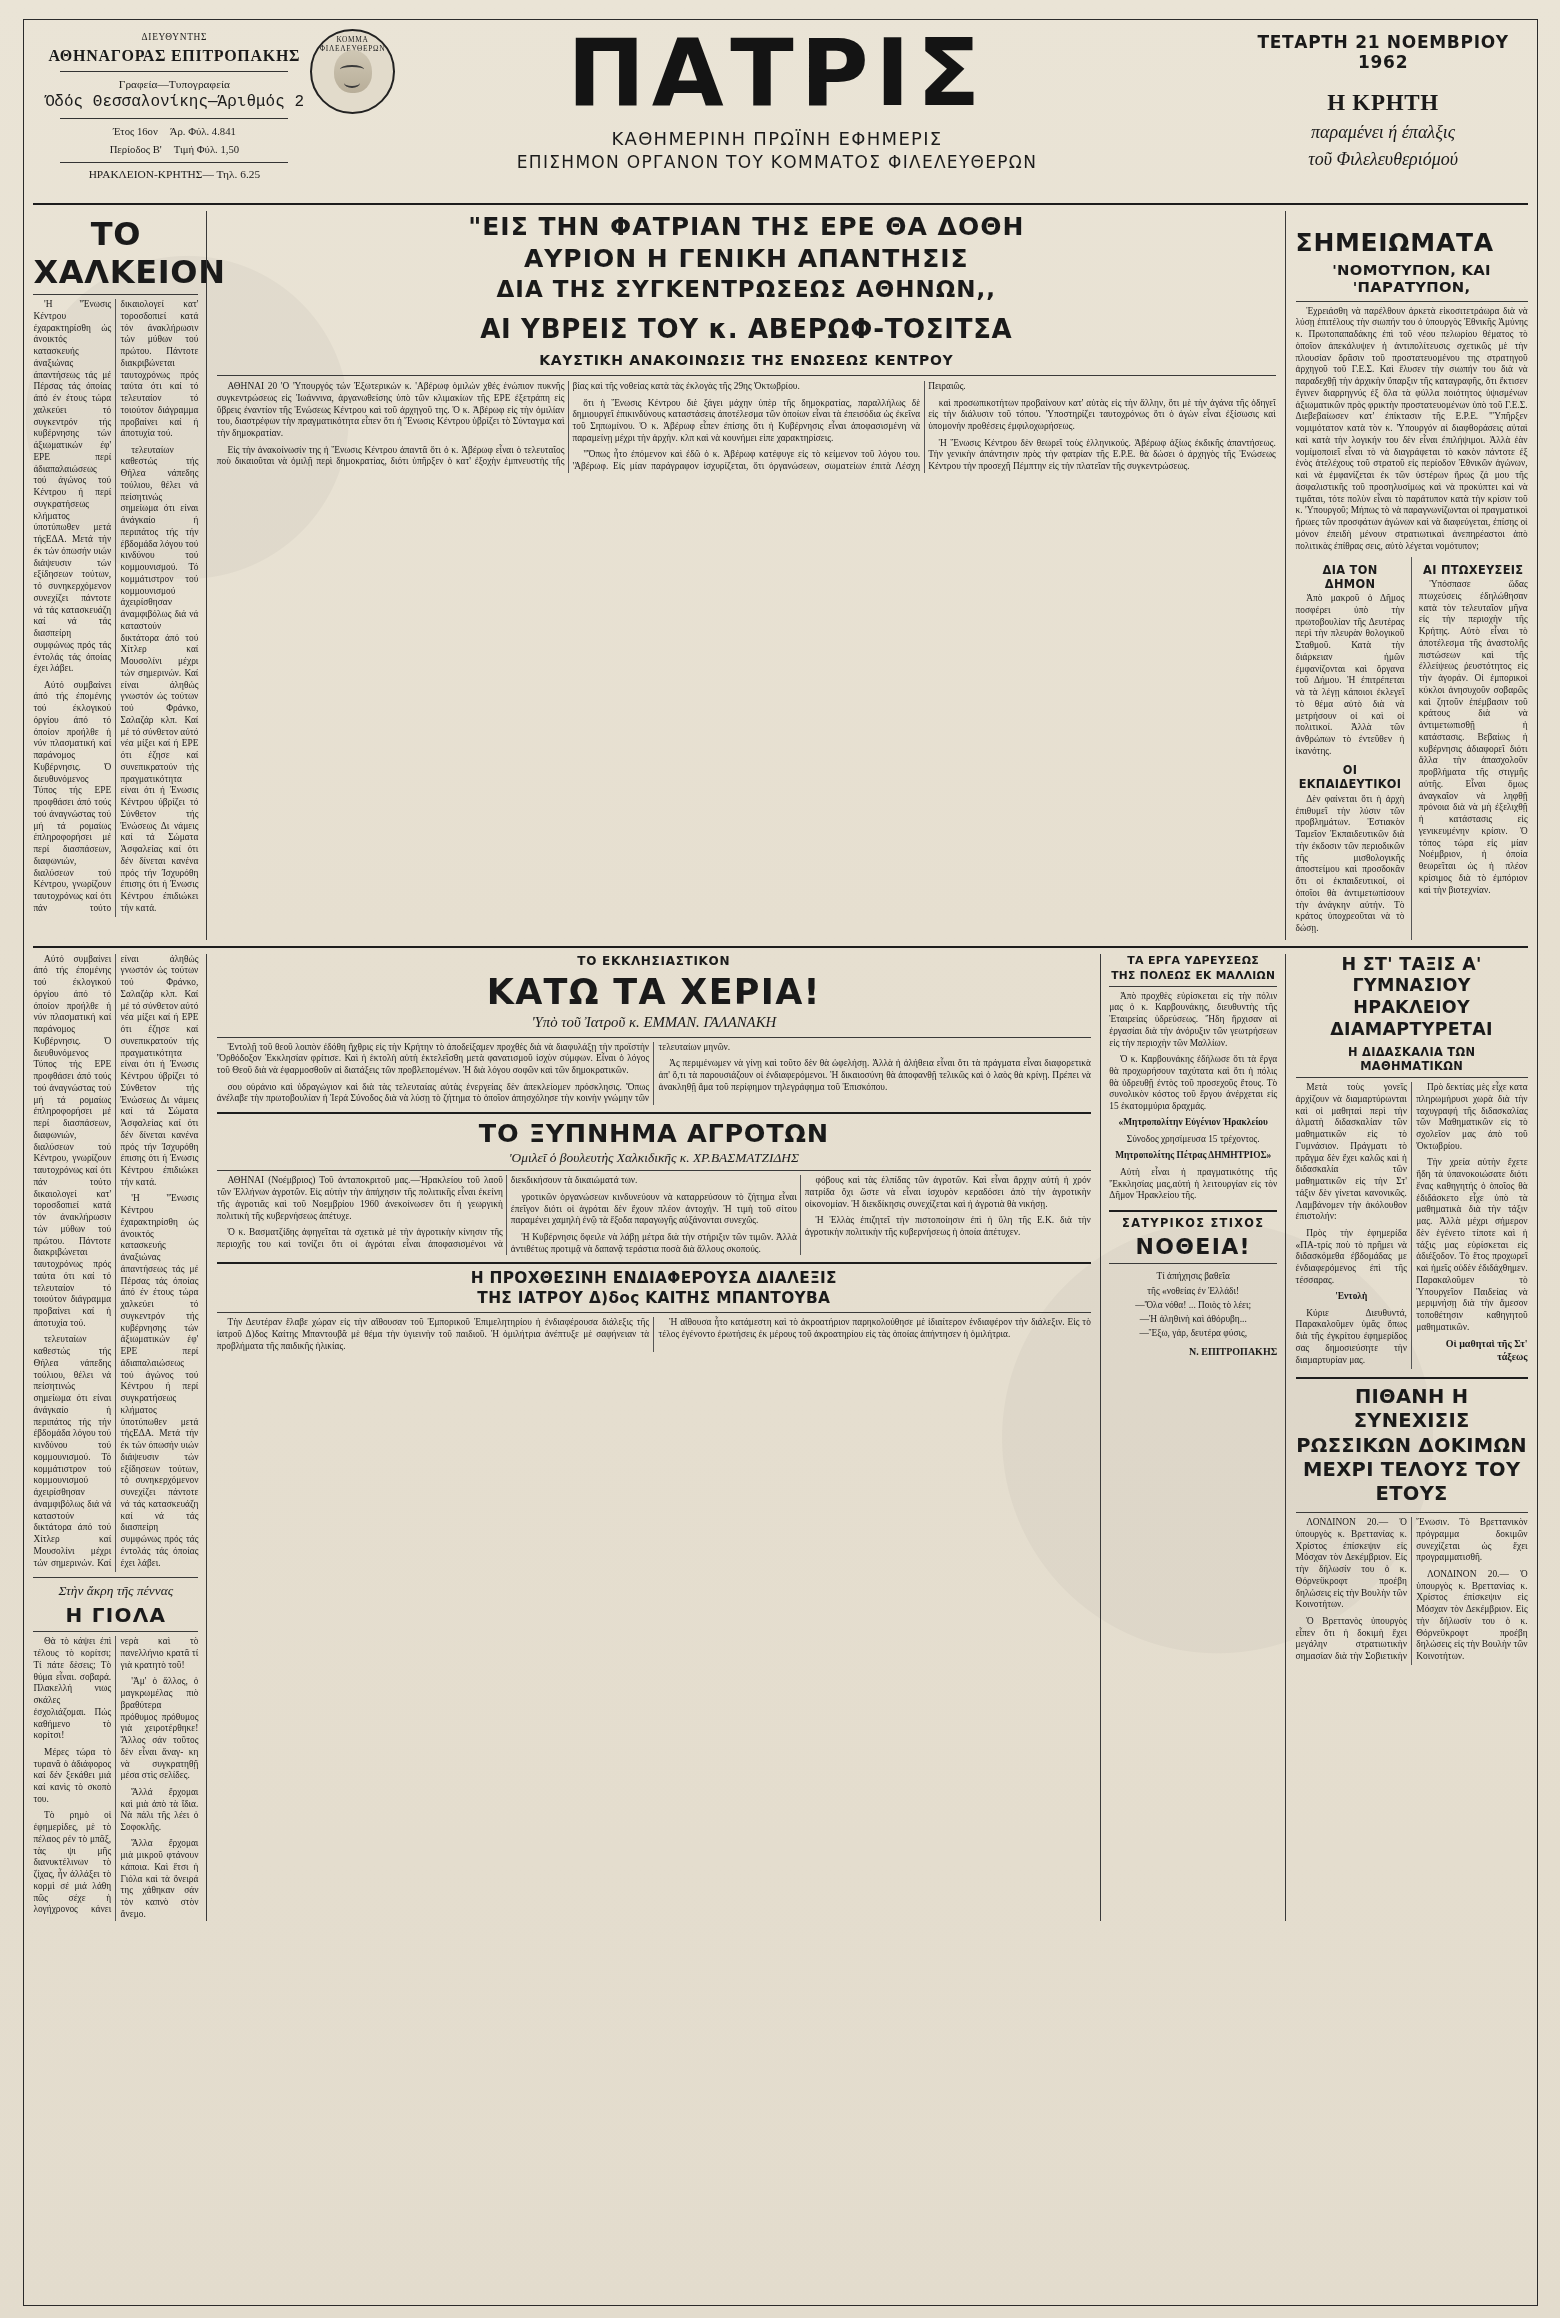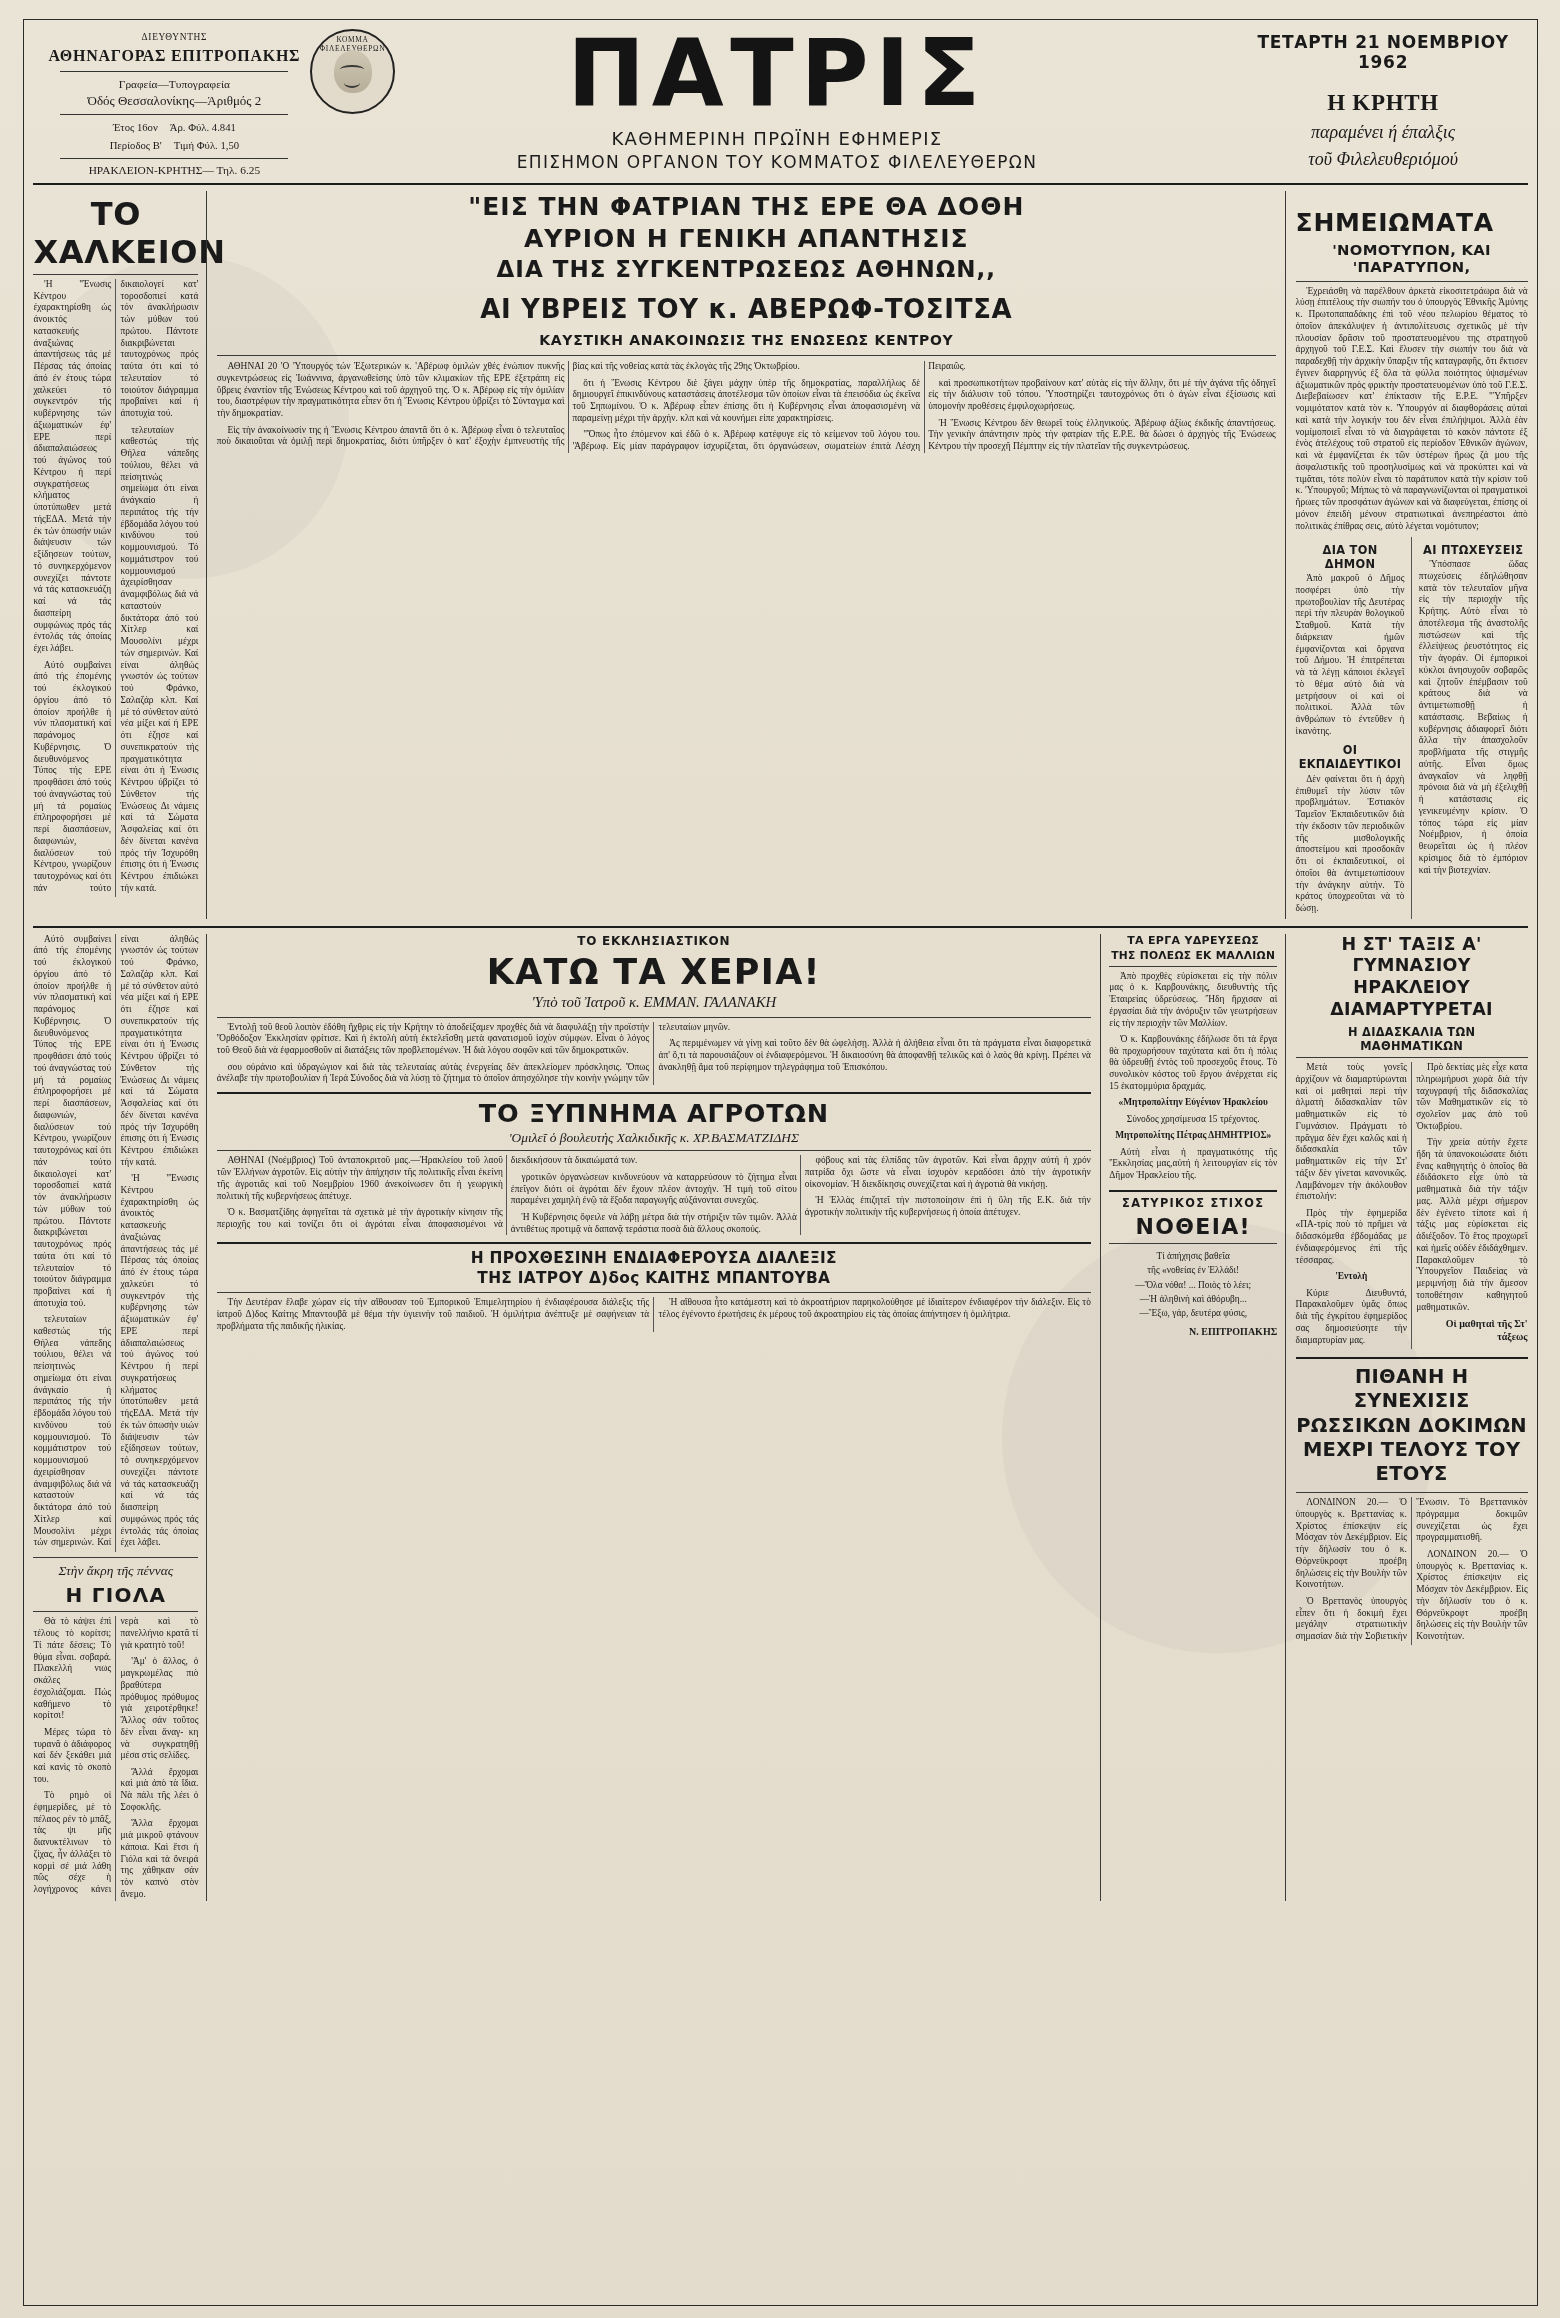--- a/index.html
+++ b/index.html
@@ -27,34 +27,34 @@
     padding:6.7px 9.4px 9.4px 9.4px;
     position:relative;
     background:transparent;
   }
 
   
   .masthead{
     display:flex;
     align-items:flex-start;
     border-bottom:2px solid #1d1d1d;
-    padding-bottom:4px;
+    padding-bottom:20px;
   }
   .mh-left{
     width:282px;
     text-align:center;
     font-size:11.4px;
     line-height:1.35;
     padding-top:4px;
   }
   .mh-left .dir{font-size:9.4px;letter-spacing:0.7px;}
   .mh-left .dirname{font-size:16px;font-weight:bold;letter-spacing:0.7px;margin-top:1.3px;}
   .rule-sm{border-top:0.7px solid #333;margin:4.7px 27px;}
   .mh-left .office{font-size:11.4px;margin-top:2.7px;}
-  .mh-left .addr{font-size:13px;}
+  .mh-left .addr{font-size:16px;font-family:Liberation Mono, monospace;}
   .mh-left .infogrid{
     display:flex;justify-content:center;gap:12px;font-size:10.7px;margin-top:4px;
   }
   .mh-left .infogrid span{white-space:nowrap;}
   .mh-left .tel{font-size:11.4px;margin-top:4px;}
 
   .mh-center{
     flex:1;
     text-align:center;
     position:relative;

